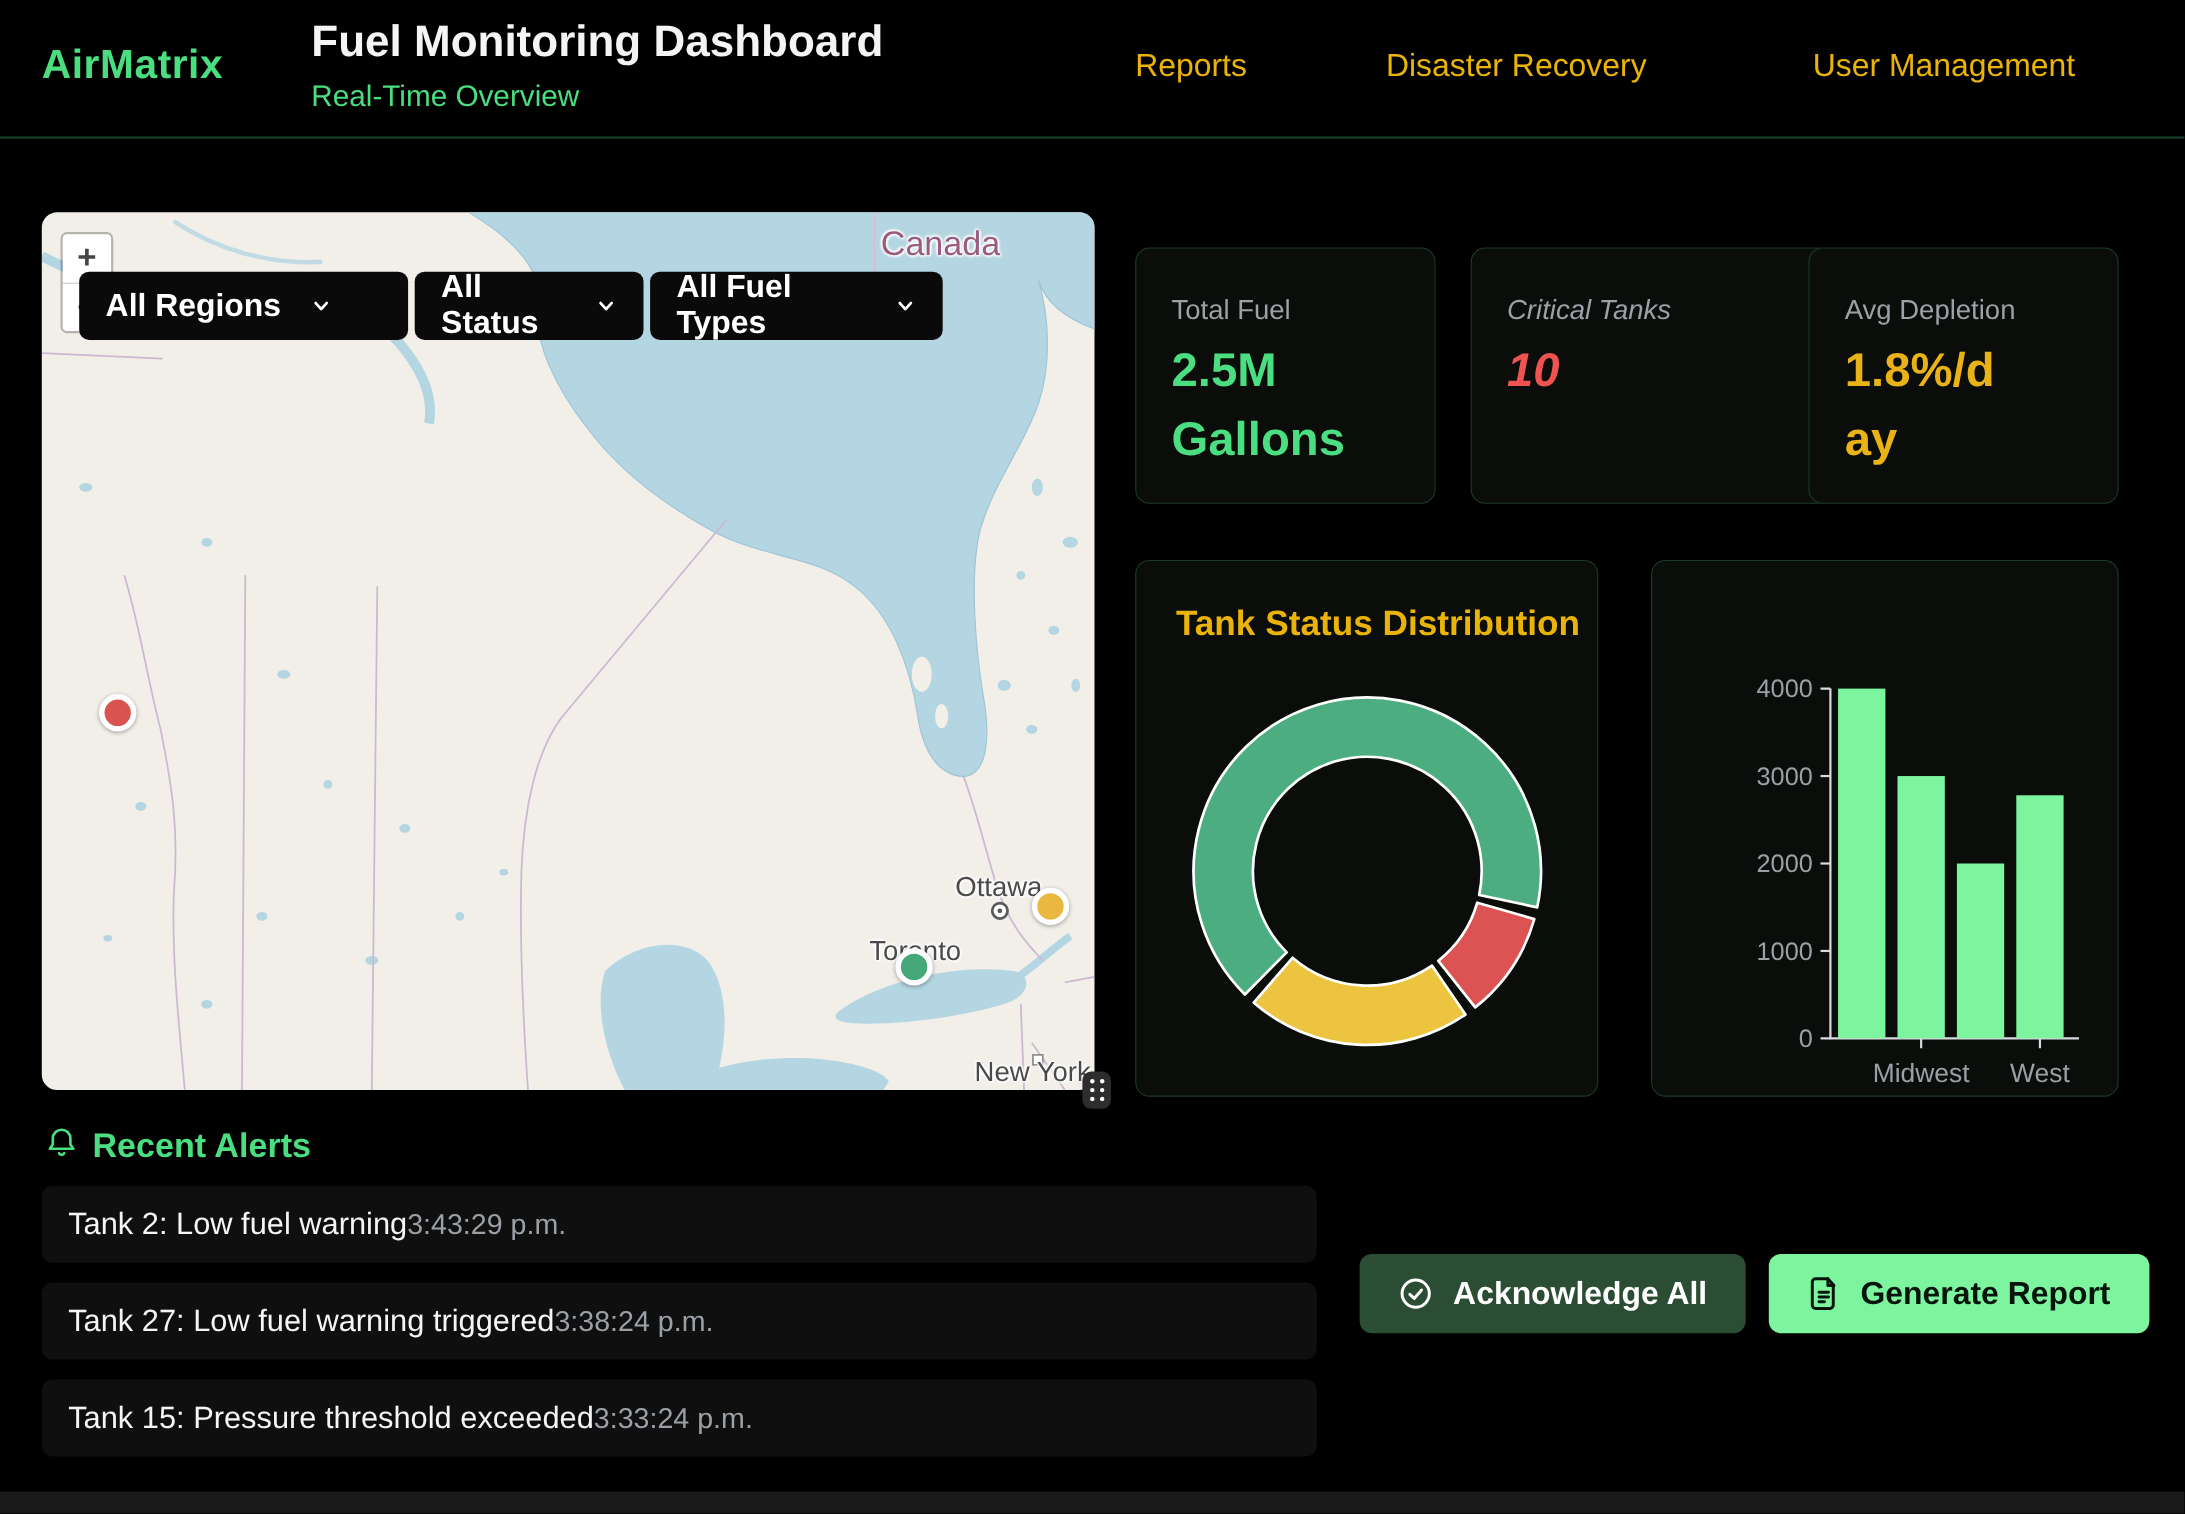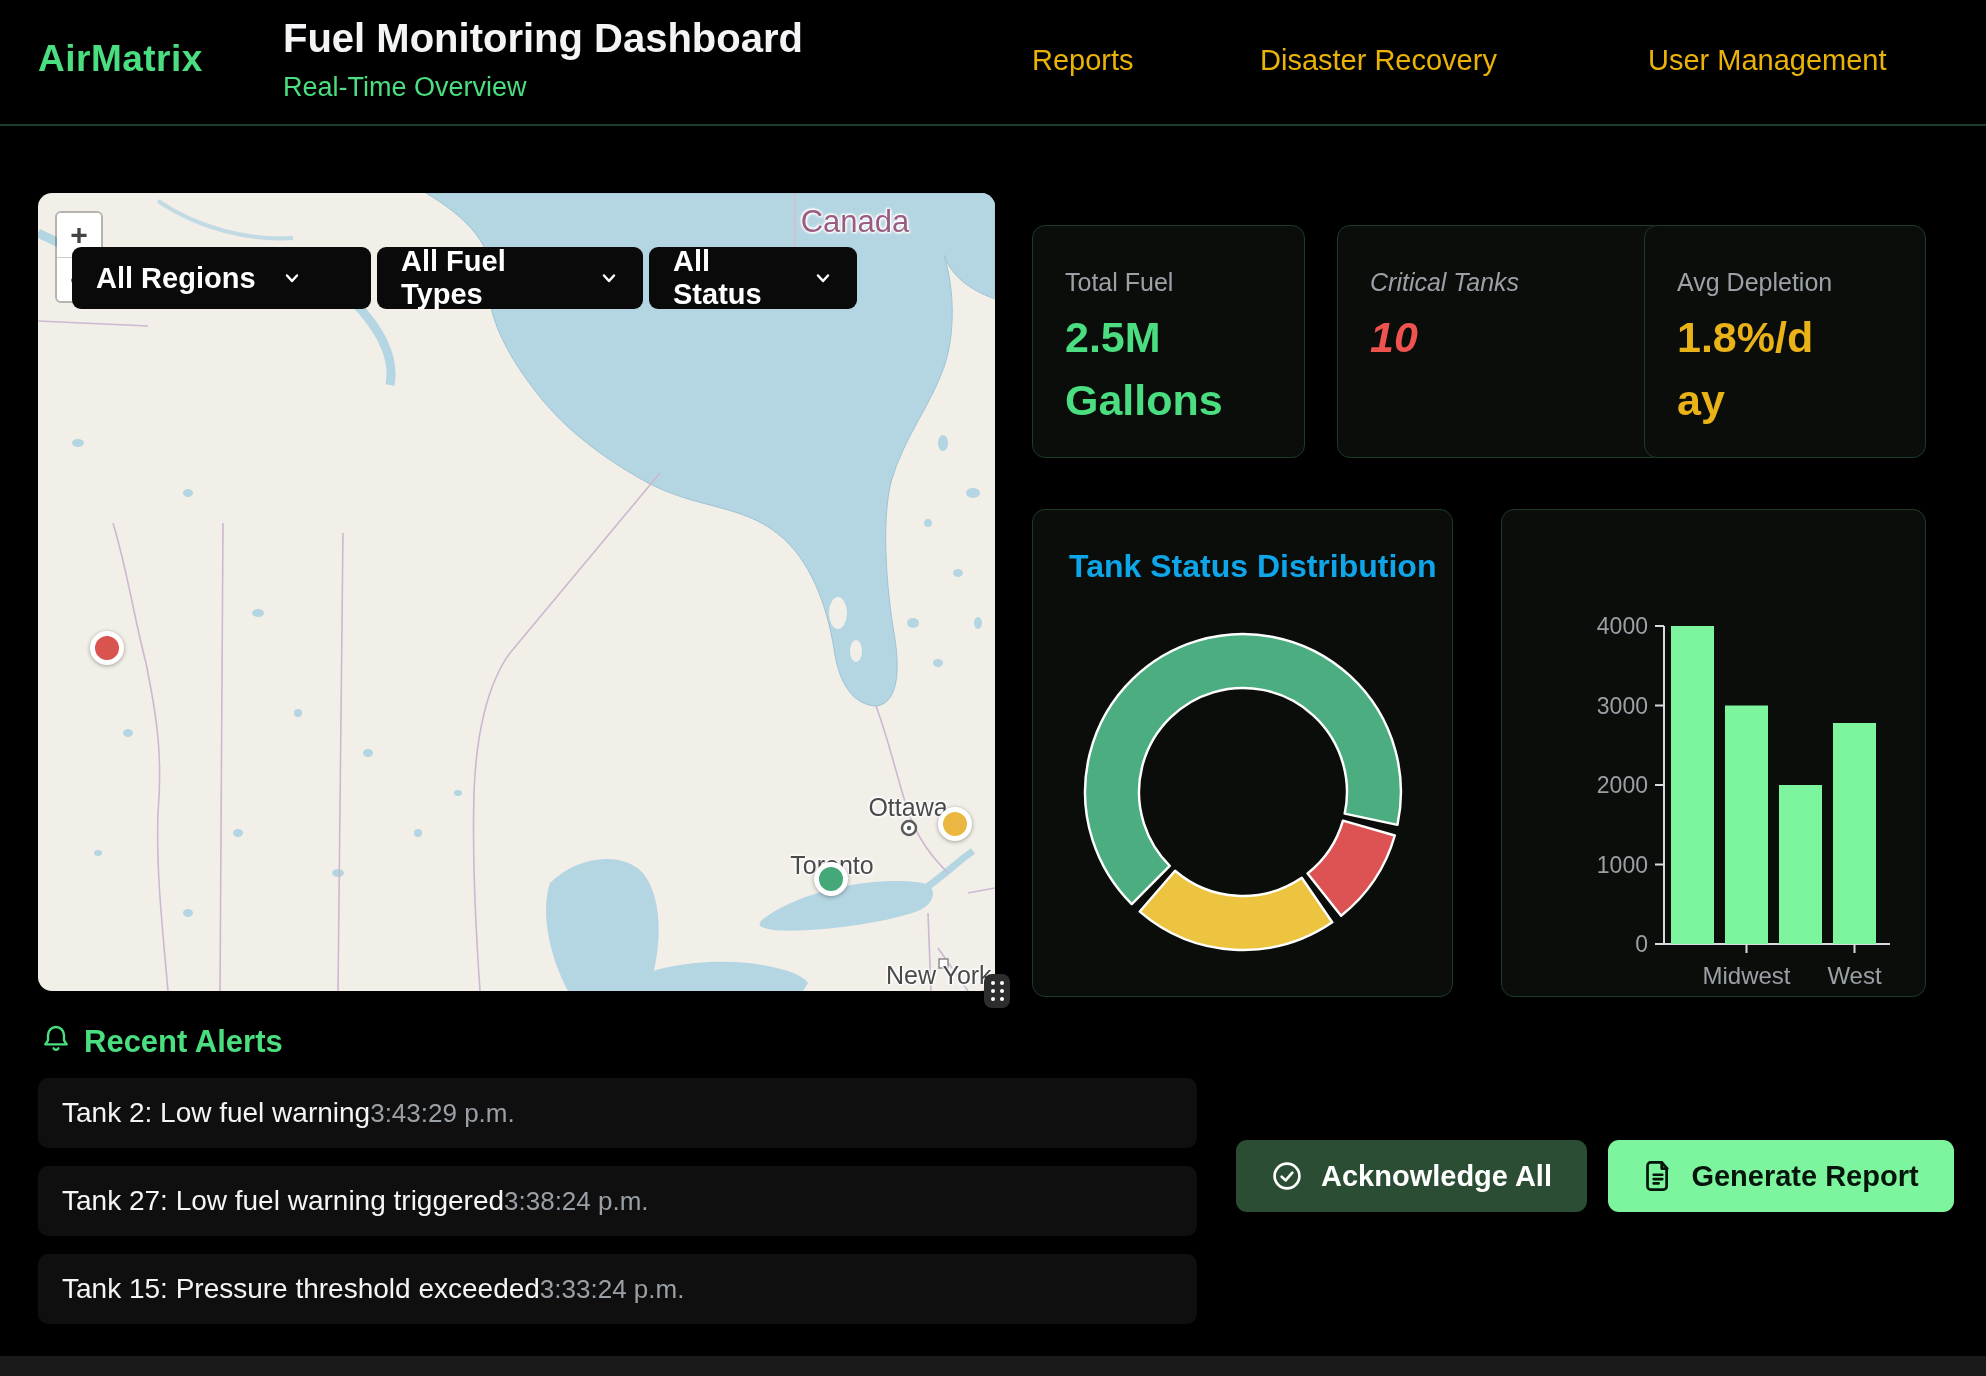--- a/index.html
+++ b/index.html
@@ -51,21 +51,21 @@
   .stat2 { left:1337px; top:225px; width:328px; height:233px;font-style:italic; }
   .stat3 { left:1644px; top:225px; width:282px; height:233px; }
   .stat-label { position:absolute; left:32px; top:42px; font-size:25px; color:#9ba1a6; }
   .stat-value { position:absolute; left:32px; top:80px; font-size:43px; font-weight:bold; line-height:63px; max-width:180px; }
   .v-green { color:#4ade80; } .v-red { color:#ef5350; }
   .v-amber { color:#e9b217; word-break:break-all; max-width:150px; }
 
   
   .chart1 { left:1032px; top:509px; width:421px; height:488px; }
   .chart2 { left:1501px; top:509px; width:425px; height:488px; }
-  .chart-title { position:absolute; left:36px; top:38px; font-size:32px; font-weight:bold; color:#0ea5e9; }
+  .chart-title { position:absolute; left:36px; top:38px; font-size:32px; font-weight:bold; color:#eab308; }
   .donut-svg { position:absolute; left:0px; top:76px; width:420px; height:412px; }
   .bar-svg { position:absolute; inset:0; width:425px; height:488px; }
   svg text { font-family:"Liberation Sans","DejaVu Sans",sans-serif; }
 
   
   .alerts-title { position:absolute; left:84px; top:1024px; font-size:31px; font-weight:bold; color:#4ade80; }
   .bell { position:absolute; left:40px; top:1022px; }
   .alert-row { position:absolute; left:38px; width:1159px; height:70px; background:#0f0f0f; border-radius:10px;
     display:flex; align-items:center; justify-content:flex-start; padding:0 24px; }
   .ar1 { top:1078px; } .ar2 { top:1166px; } .ar3 { top:1254px; }
@@ -168,30 +168,30 @@
 
   <div class="filters">
     <div class="filter f1">
       <span>All Regions</span>
       <span class="chev">
         <svg width="20" height="20" viewBox="0 0 20 20">
             <polyline points="5,7.5 10,13 15,7.5" fill="none" stroke="#fff" stroke-width="2.5" stroke-linecap="round" stroke-linejoin="round"></polyline>
           </svg>
       </span>
     </div>
-    <div class="filter f2">
-      <span>All Fuel Types</span>
+    <div class="filter f3">
+      <span>All Status</span>
       <span class="chev">
         <svg width="20" height="20" viewBox="0 0 20 20">
             <polyline points="5,7.5 10,13 15,7.5" fill="none" stroke="#fff" stroke-width="2.5" stroke-linecap="round" stroke-linejoin="round"></polyline>
           </svg>
       </span>
     </div>
-    <div class="filter f3">
-      <span>All Status</span>
+    <div class="filter f2">
+      <span>All Fuel Types</span>
       <span class="chev">
         <svg width="20" height="20" viewBox="0 0 20 20">
             <polyline points="5,7.5 10,13 15,7.5" fill="none" stroke="#fff" stroke-width="2.5" stroke-linecap="round" stroke-linejoin="round"></polyline>
           </svg>
       </span>
     </div>
   </div>
 
   <div class="marker marker-red"></div>
   <div class="marker marker-yellow"></div>

